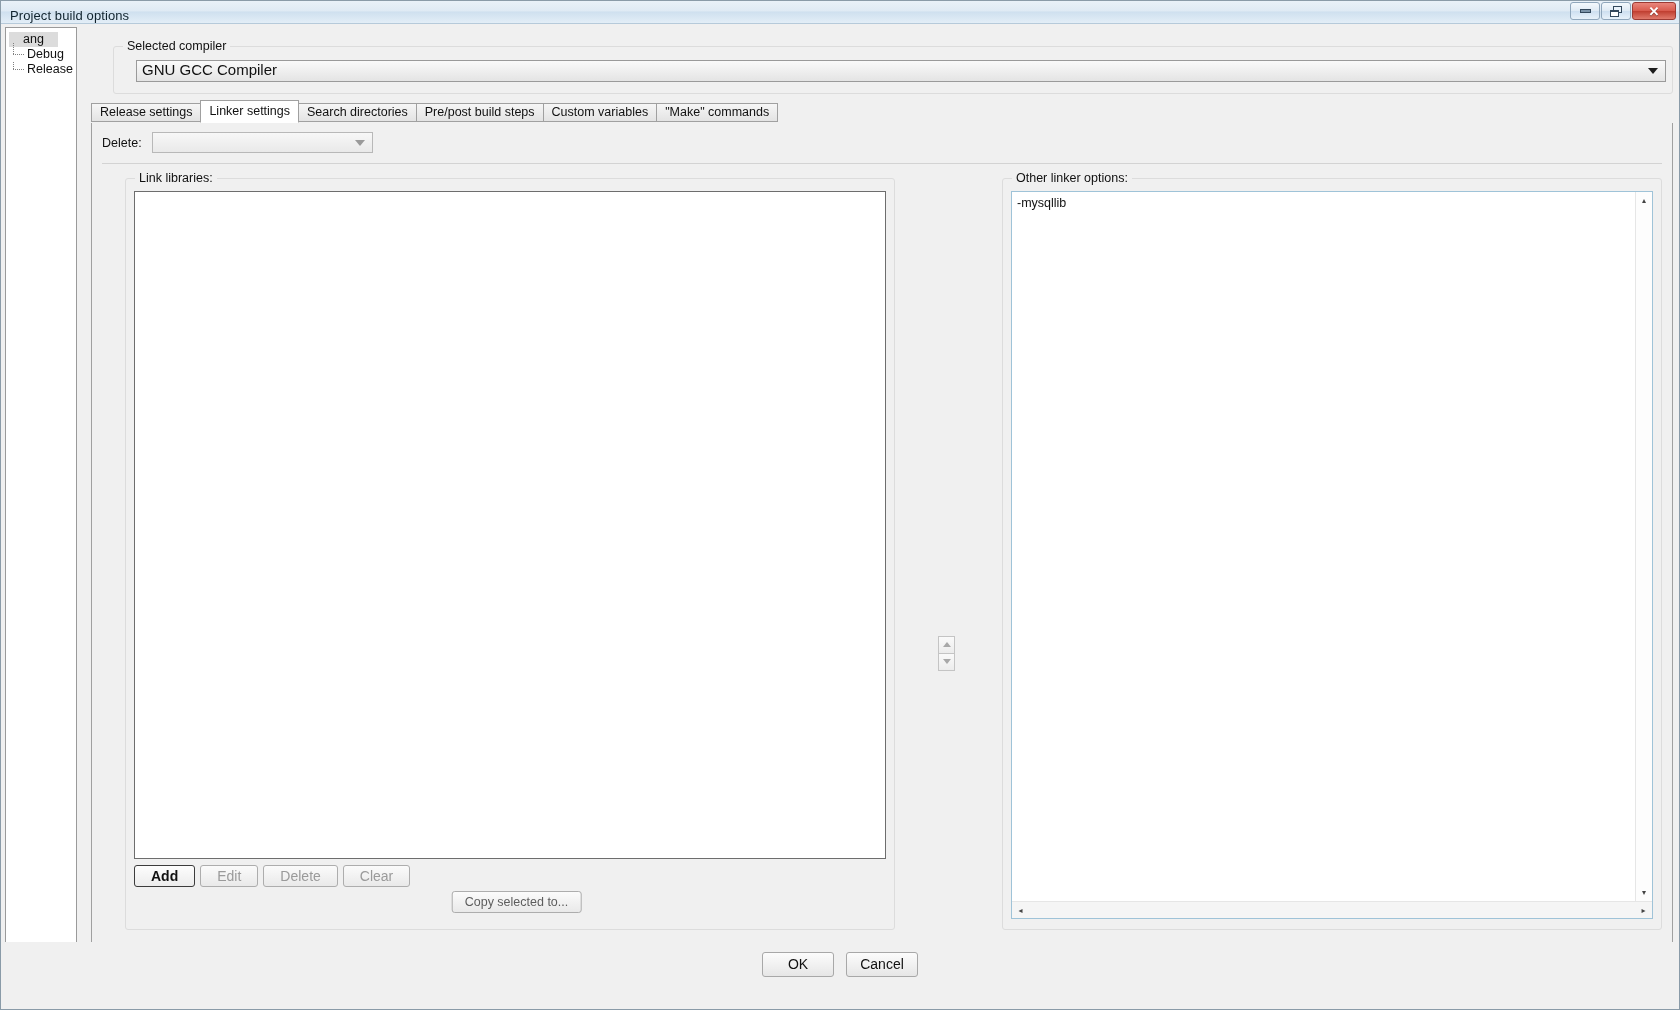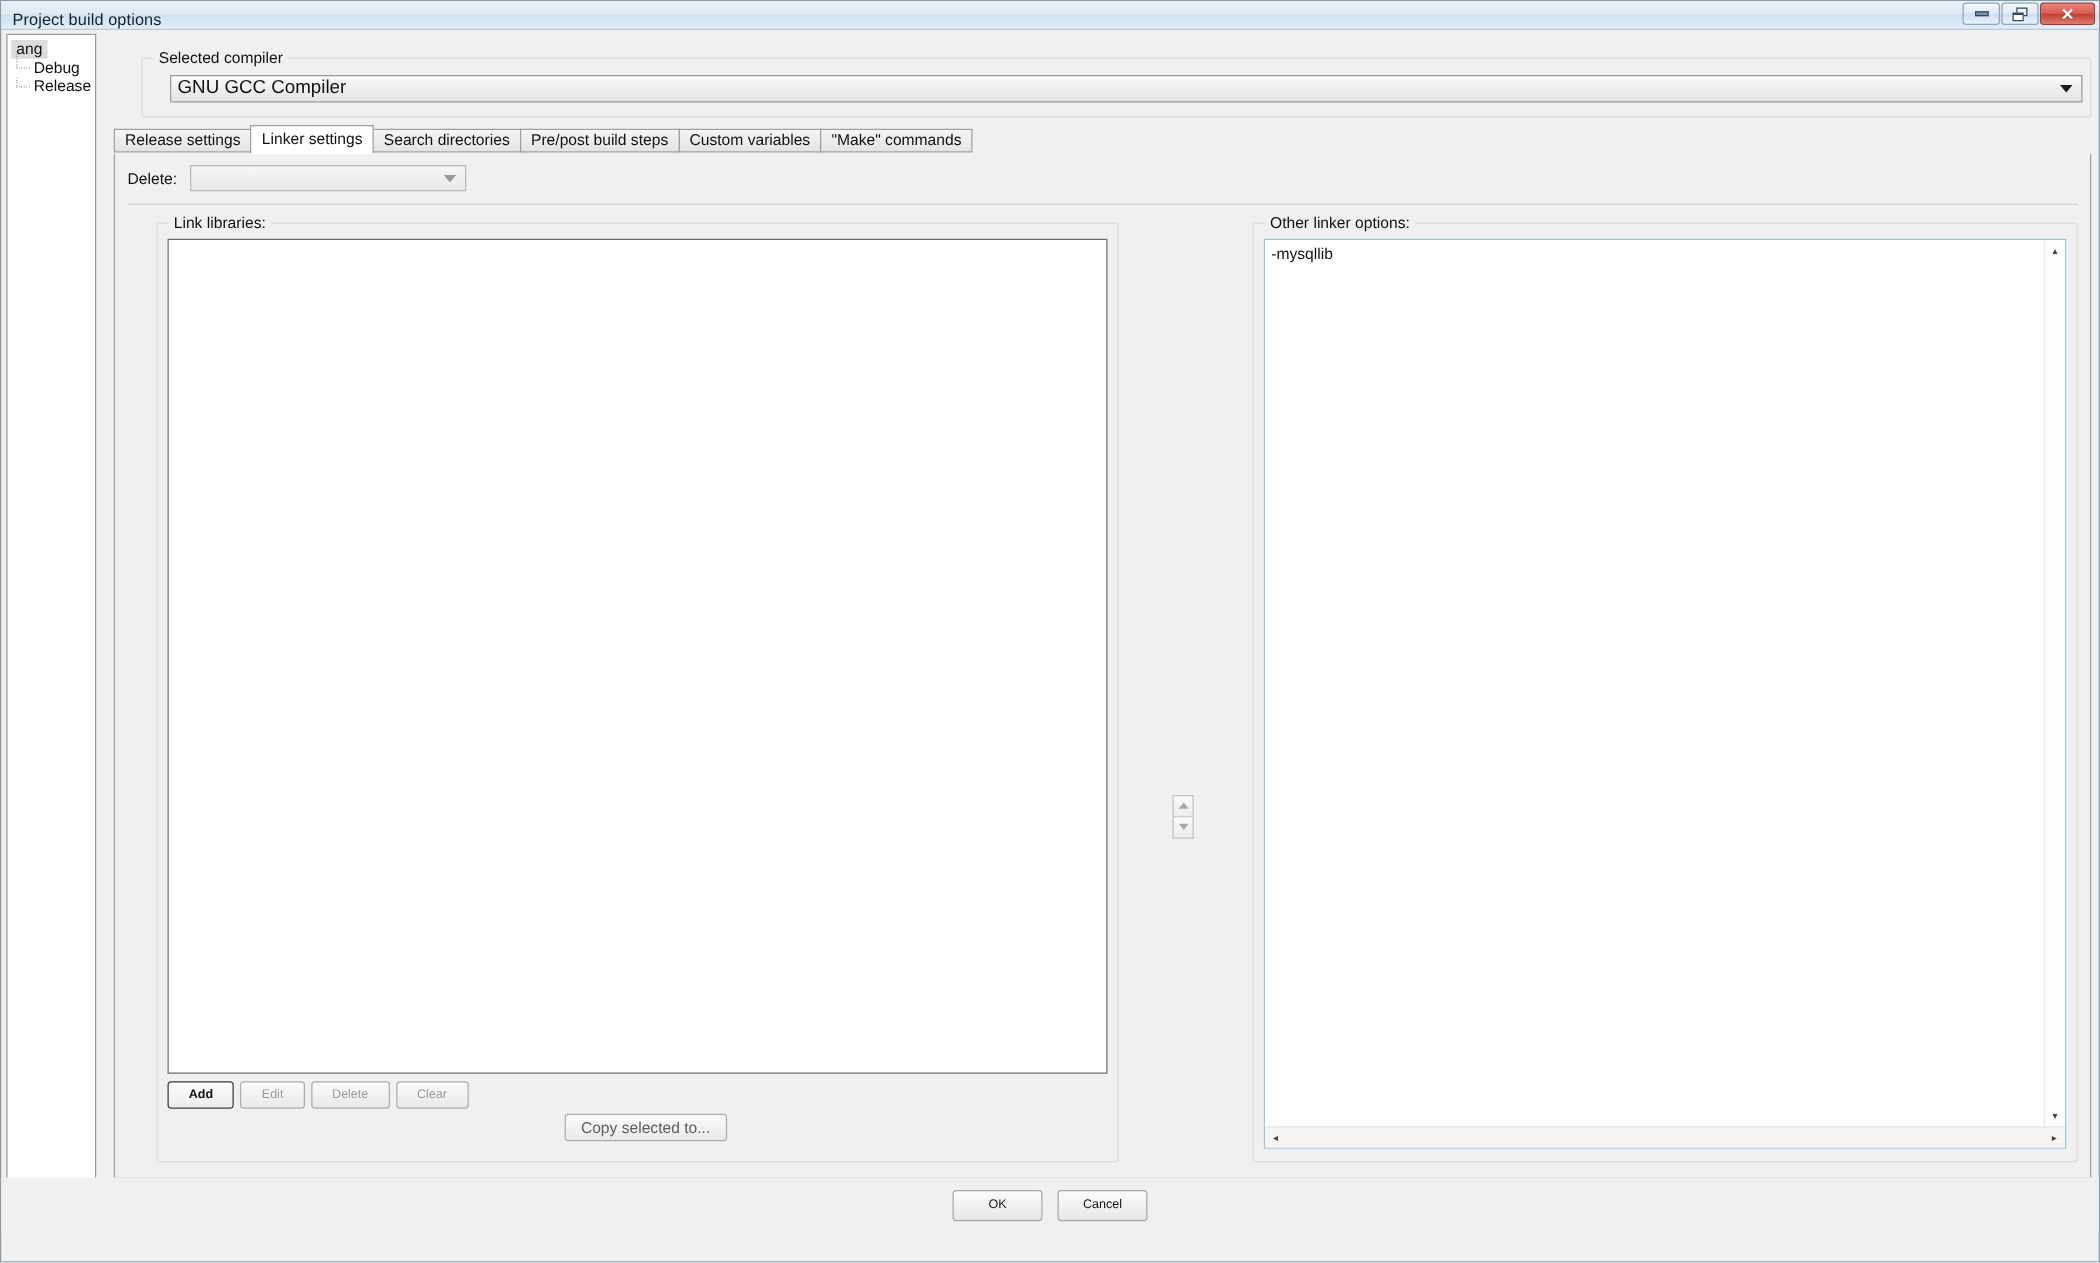--- a/index.html
+++ b/index.html
@@ -118,21 +118,21 @@
   .tree {
     position: relative;
     padding: 4px 0 0 3px;
     font-size: 12.5px;
     line-height: 15px;
     color: #111;
   }
   .tree-root {
     display: inline-block;
     background: #dcdcdc;
-    padding: 0 4px;
+    padding: 0 14px;
   }
   .tree-child {
     position: relative;
     padding-left: 18px;
     white-space: nowrap;
   }
   .tree-child .elbow {
     position: absolute;
     left: 4px;
     top: 0;
@@ -370,21 +370,21 @@
     gap: 5px;
   }
   .btn {
     height: 22px;
     min-width: 46px;
     padding: 0 16px;
     background: linear-gradient(to bottom, #fbfbfb, #e9e9e9);
     border: 1px solid #adadad;
     border-radius: 3px;
     box-sizing: border-box;
-    font-size: 10px;
+    font-size: 14px;
     color: #111;
     display: flex;
     align-items: center;
     justify-content: center;
     line-height: 1;
   }
   .btn.disabled { color: #9a9a9a; }
   .btn.focused {
     border: 1px solid #3c3c3c;
     font-weight: bold;

